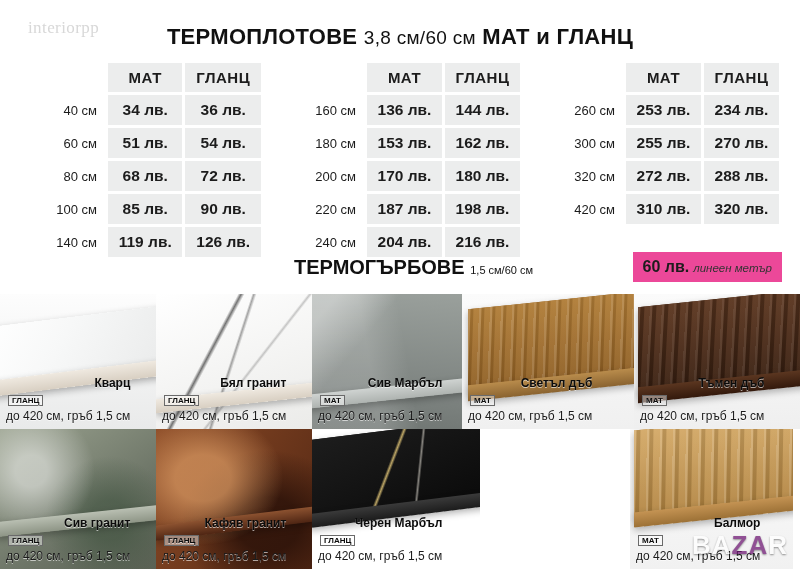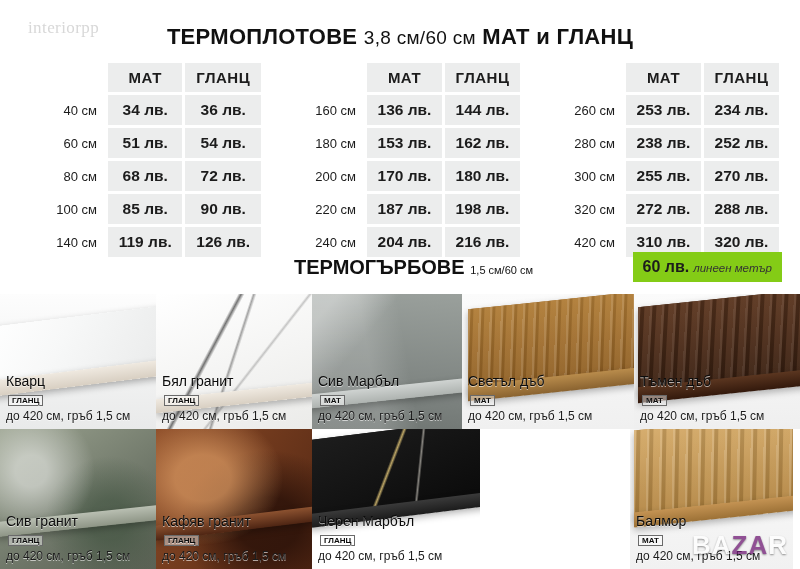--- a/index.html
+++ b/index.html
@@ -75,21 +75,21 @@
     position:absolute; left:0; right:0; top:252px;
     display:flex; align-items:center; padding: 0 18px;
   }
   .thermo-label {
     margin-left: 276px;
     font-size: 20px; font-weight: bold; color:#111;
   }
   .thermo-label .thin { font-weight: normal; font-size:11px; }
   .thermo-price {
     margin-left: auto;
-    background:#84cc16;
+    background:#ec4899;
     font-weight:bold; font-size:16px; color:#1c1c1c;
     padding: 6px 10px;
     text-align: right;
   }
   .thermo-unit {
     font-size: 11.5px; font-weight: normal; font-style: italic; color:#333;
     padding-left:4px;
   }
 
   
@@ -105,21 +105,21 @@
     position:absolute; top:0; height:100%;
     overflow:hidden;
   }
   .cell .bg { position:absolute; inset:0; }
 
   .lbl {
     position:absolute; left:6px; bottom:6px;
     color:#0c0c0c; z-index:6;
     text-shadow: 0 1px 0 rgba(255,255,255,.6);
   }
-  .lbl .nm { font-size: 14px; font-weight:normal; line-height:1.12; display:block; }
+  .lbl .nm { font-size: 12px; font-weight:bold; line-height:1.12; display:block;text-align:right; }
   .lbl .tag {
     display:inline-block; font-size:8px; font-weight:bold;
     border:1px solid #6a6a6a; padding:0 3px; margin-left:2px;
     vertical-align:1px; background: rgba(255,255,255,.45);
   }
   .lbl .sub { display:block; font-size:12px; color:#1b1b1b; margin-top:1px; }
 
   
   .slab {
     position:absolute; box-shadow: 0 3px 7px rgba(0,0,0,.28);
@@ -290,25 +290,20 @@
           <th class="hblank"></th>
           <th>МАТ</th>
           <th>ГЛАНЦ</th>
         </tr>
         <tr>
           <td class="size">260 см</td>
           <td>253 лв.</td>
           <td>234 лв.</td>
         </tr>
         <tr>
-          <td class="size">280 см</td>
-          <td>238 лв.</td>
-          <td>252 лв.</td>
-        </tr>
-        <tr>
           <td class="size">300 см</td>
           <td>255 лв.</td>
           <td>270 лв.</td>
         </tr>
         <tr>
           <td class="size">320 см</td>
           <td>272 лв.</td>
           <td>288 лв.</td>
         </tr>
         <tr>

